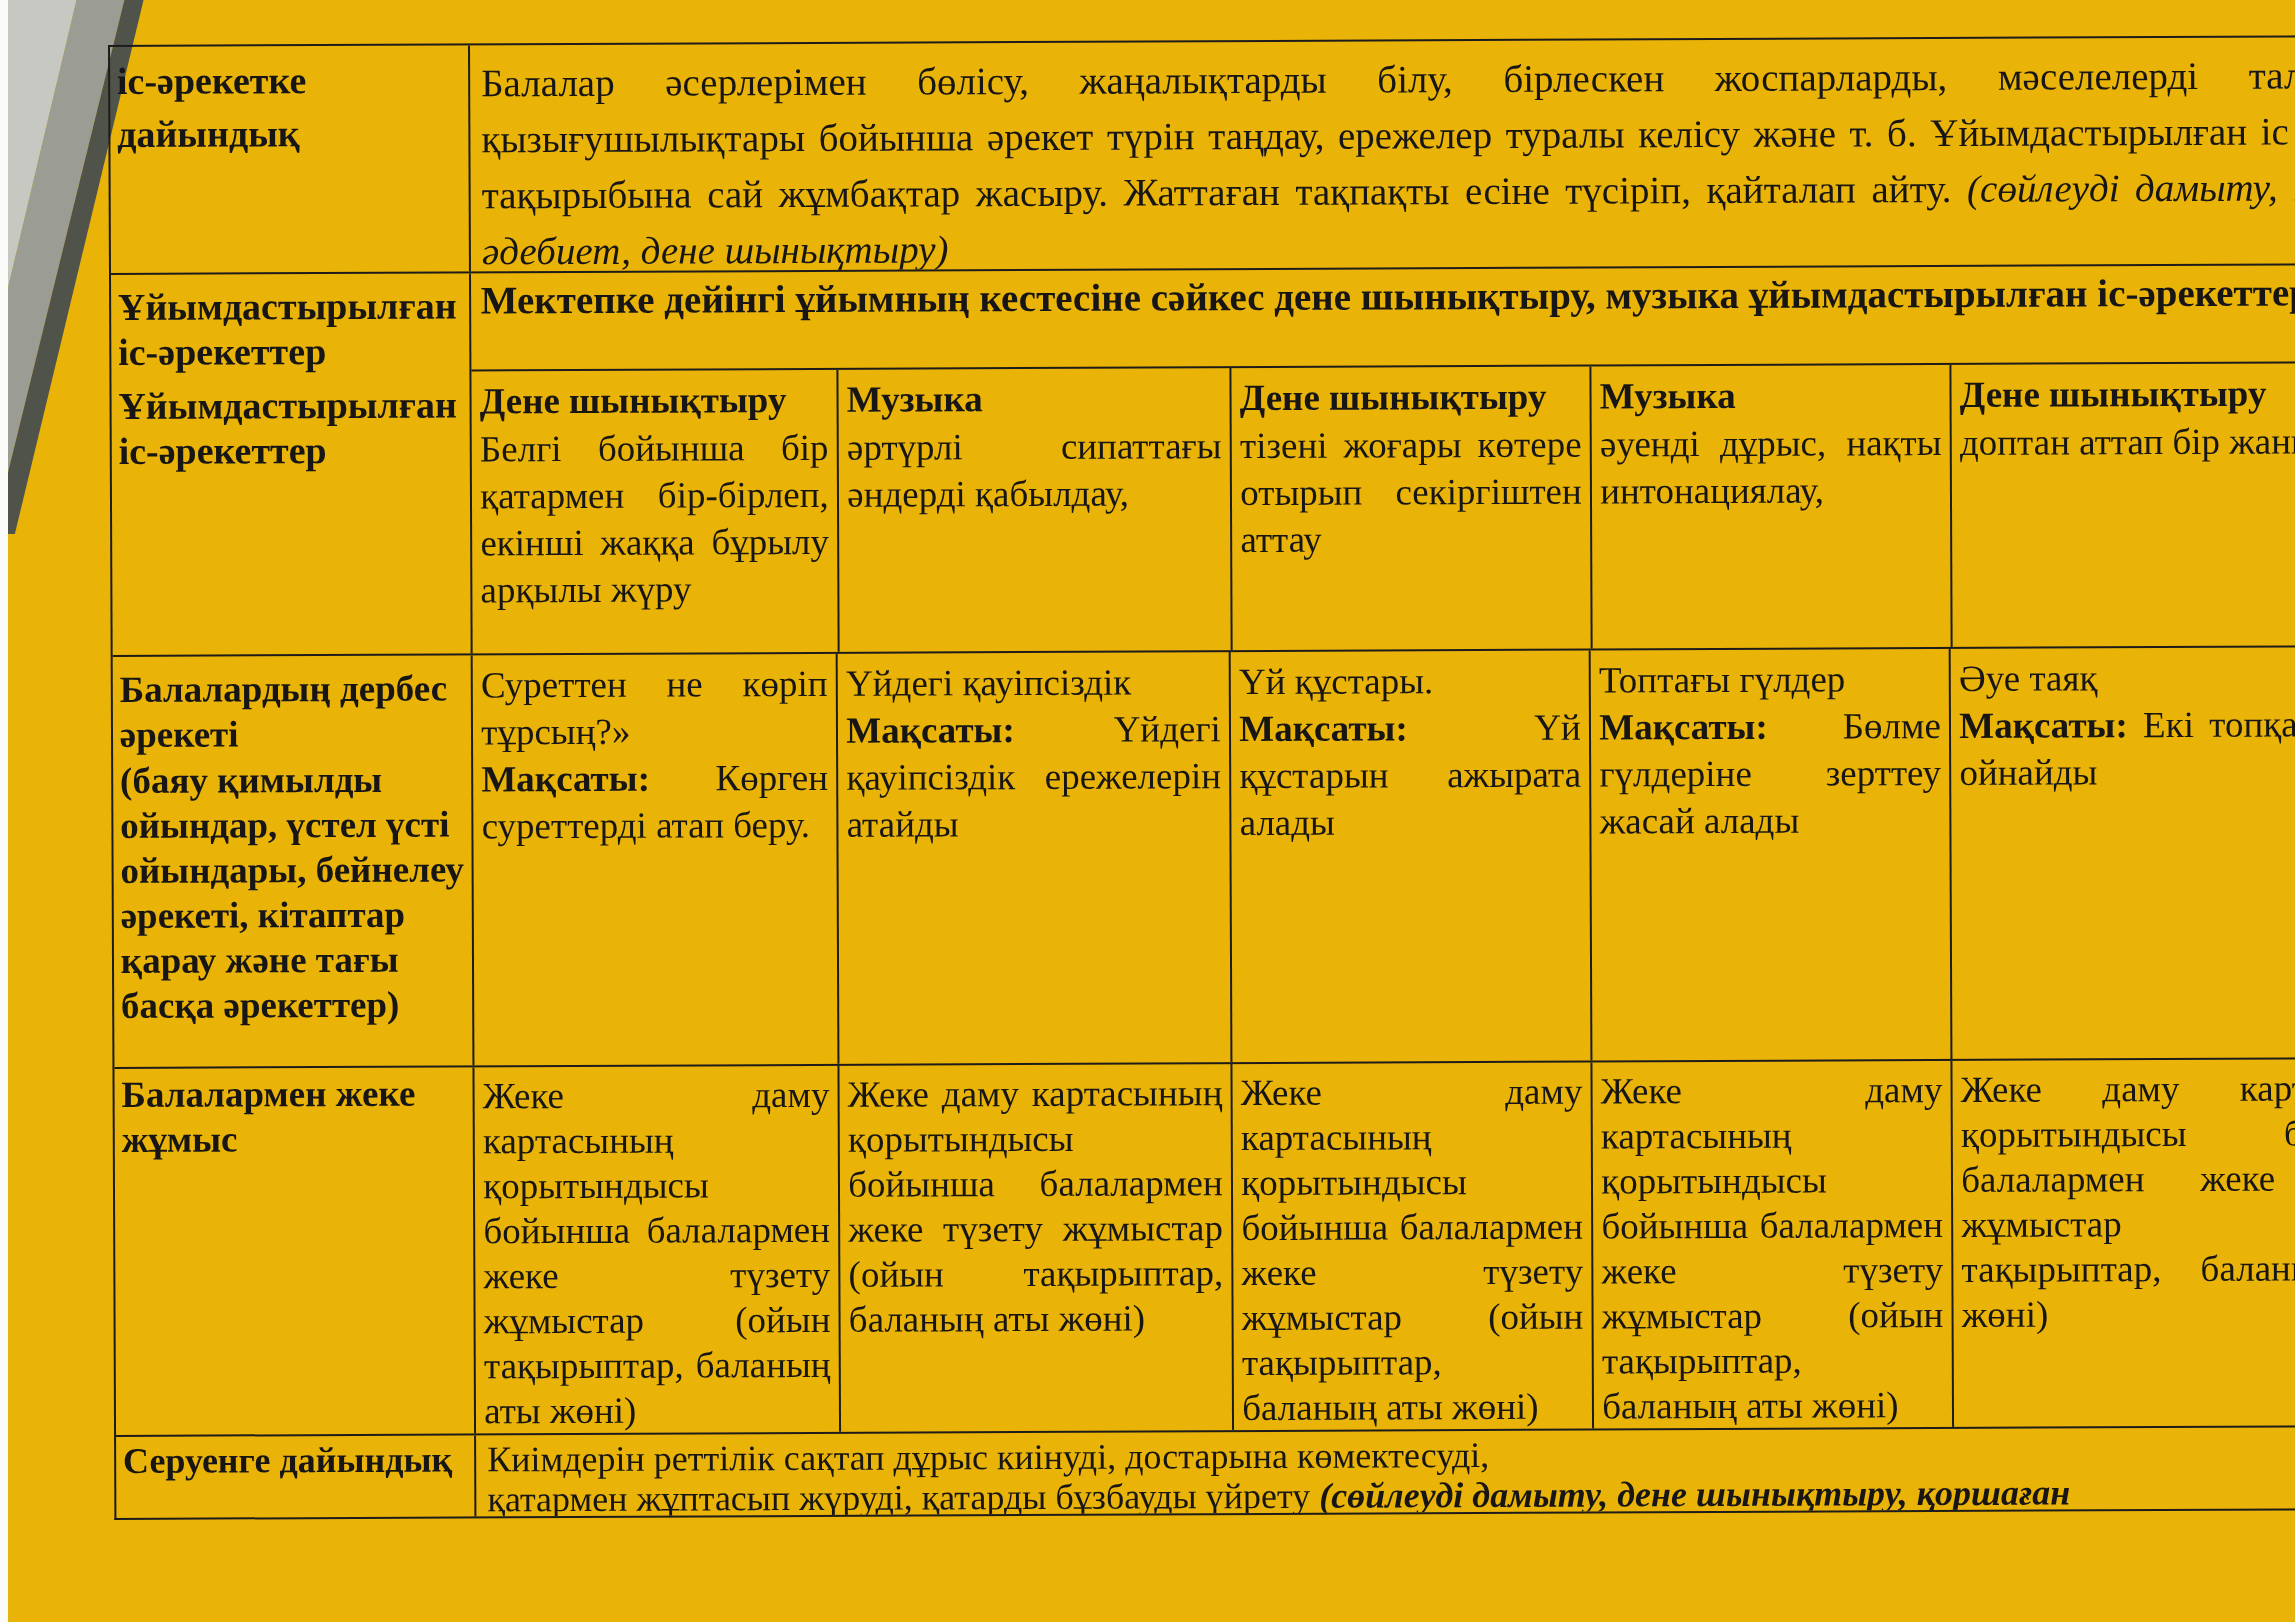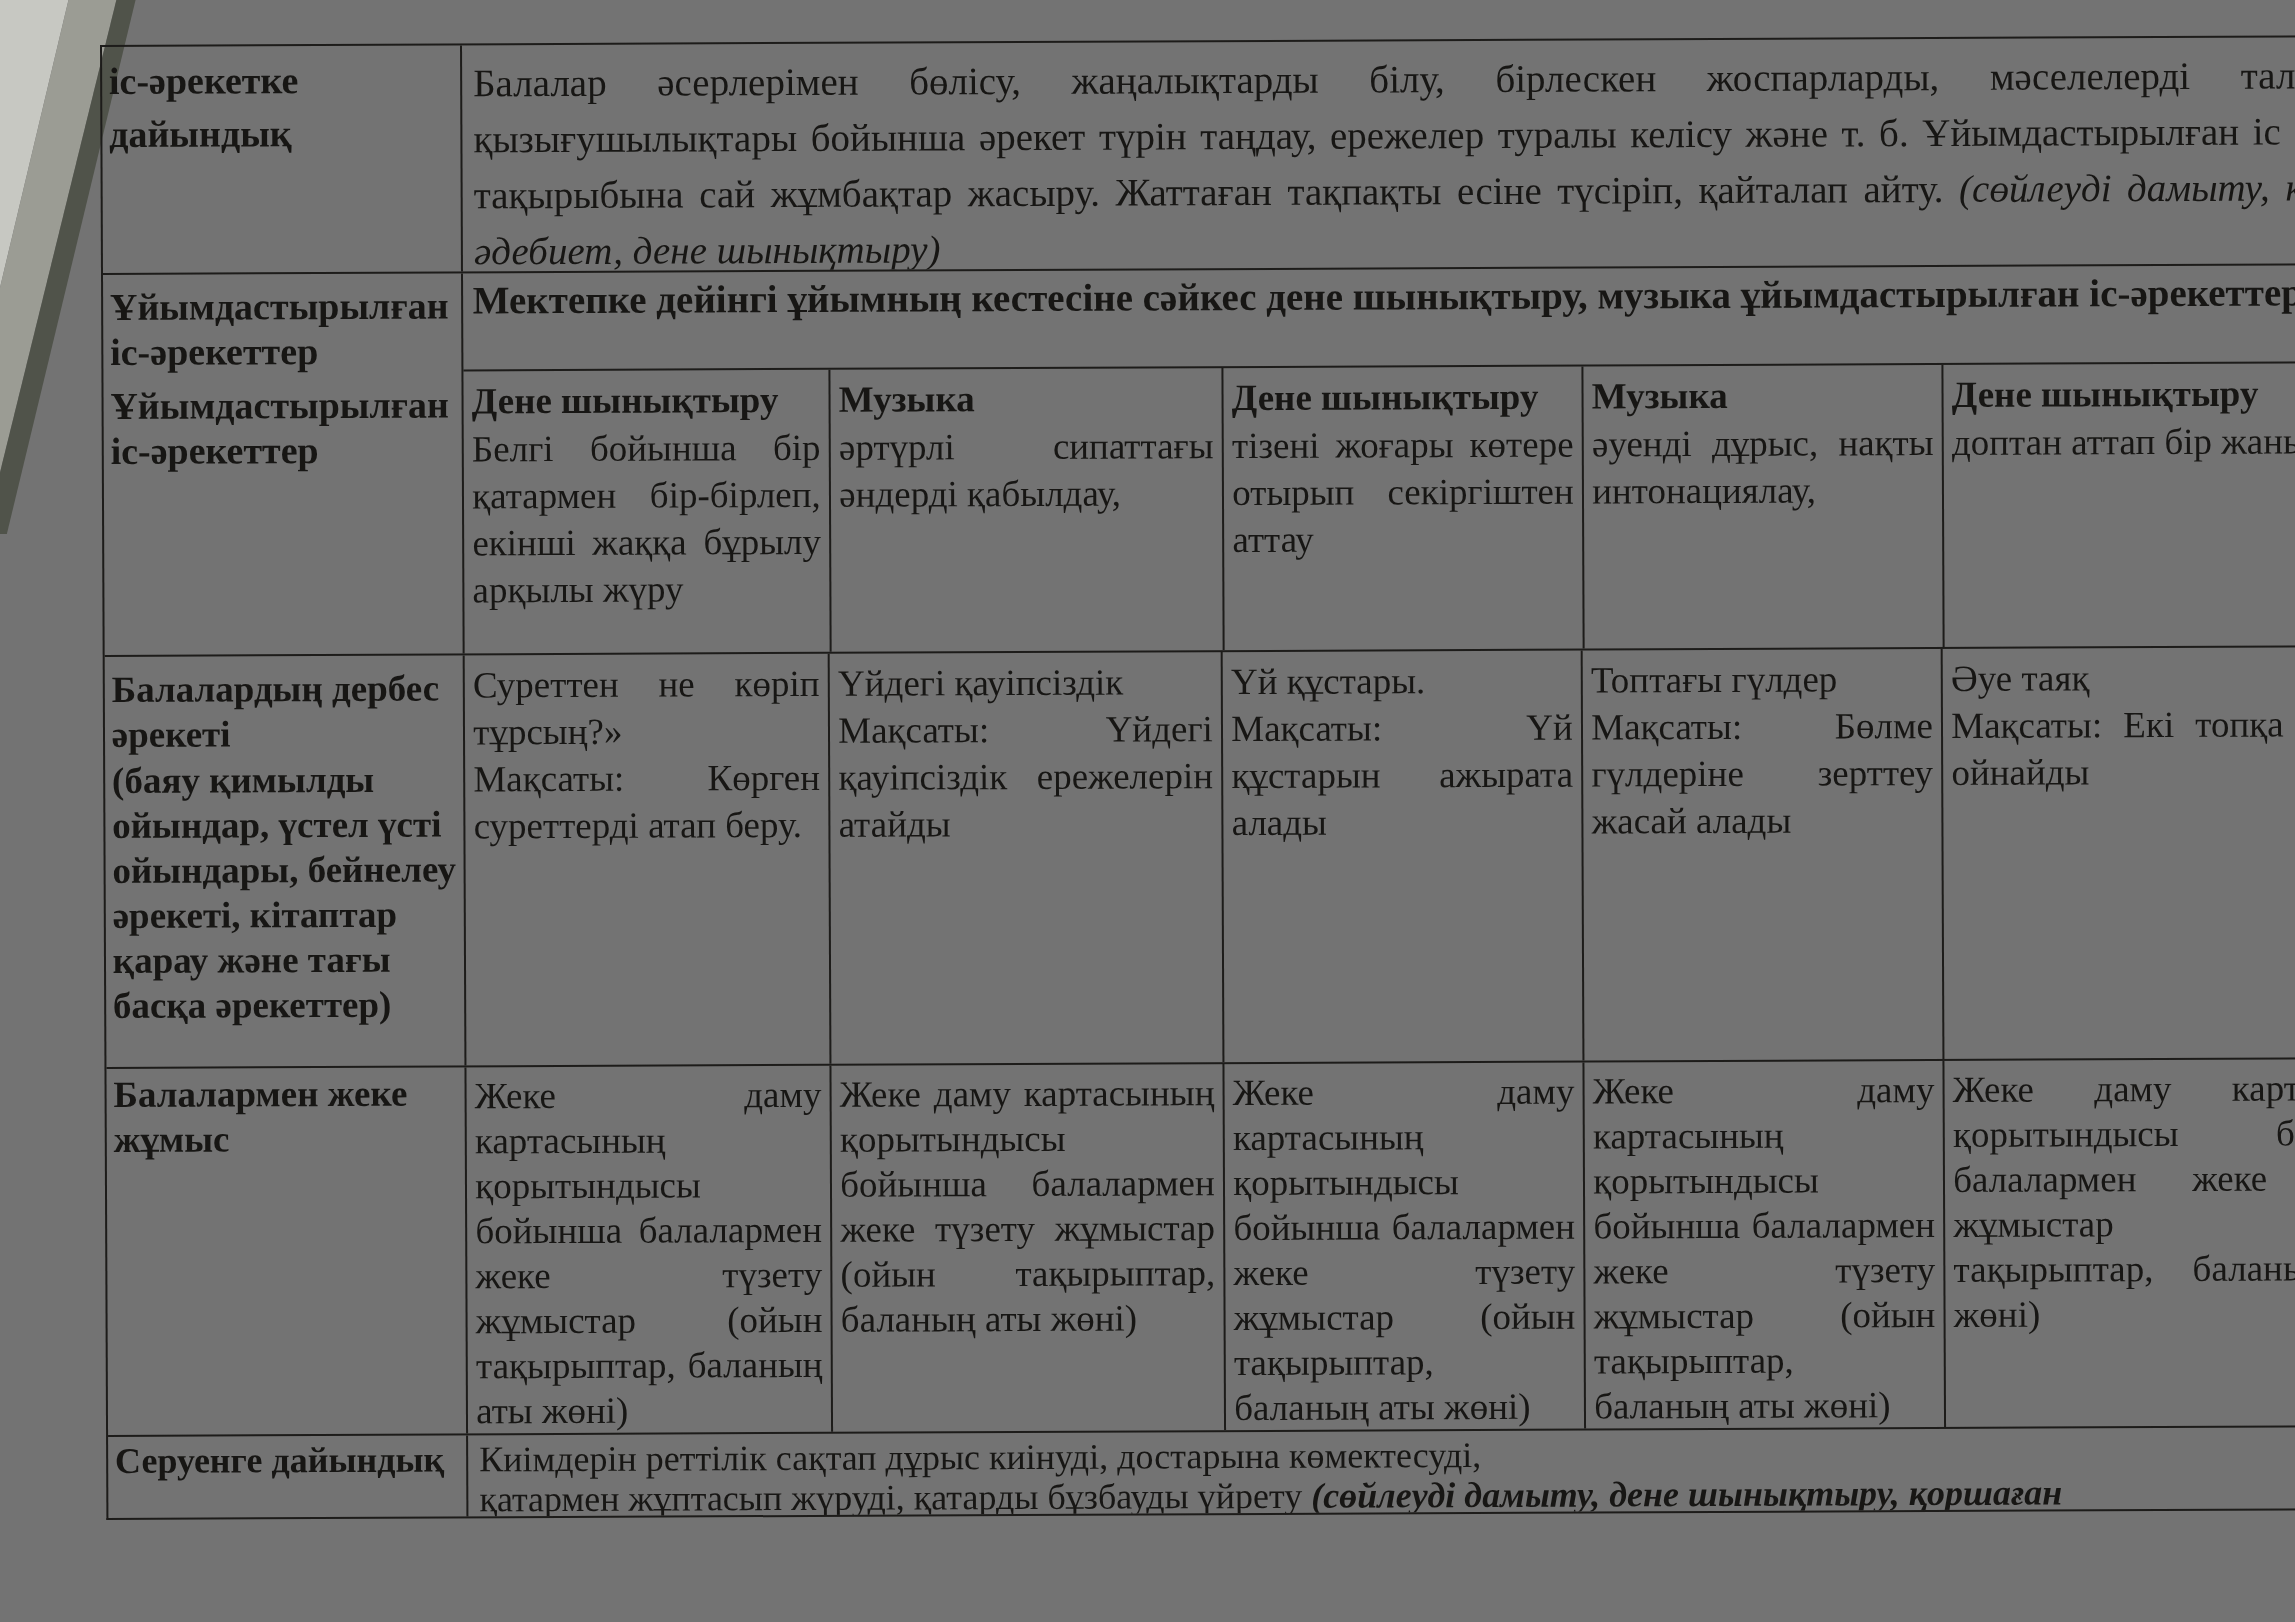--- a/index.html
+++ b/index.html
@@ -3,21 +3,21 @@
 <meta charset="utf-8">
 <style>
   html,body{
     margin:0; padding:0;
     width:2295px; height:1622px;
     overflow:hidden;
     background:#fbfbf9;
     font-family:"Liberation Serif","DejaVu Serif",serif;
     color:#171614;
   }
-  .paper{position:absolute; inset:0; background:#737373;}
+  .paper{position:absolute; inset:0; background:#eab308;margin-left:8px;}
   .corner-svg{position:absolute; left:0; top:0;}
   .tbl{
     position:absolute; left:100px; top:45px; width:2319px;
     transform:rotate(-0.25deg); transform-origin:0 0;
     border:2.7px solid #1d1c1a; border-right:none;
     background:transparent;
   }
   .row{display:flex; border-top:2.7px solid #1d1c1a;}
   .row.first{border-top:none;}
   .cell{box-sizing:border-box; overflow:hidden;}
@@ -43,21 +43,21 @@
 
   .cellpad{padding:5.5px 8.2px 0 8.2px;}
   .subject{font-weight:bold; font-size:37px; line-height:48px;}
   .celltxt{font-size:37px; line-height:47px; text-align:justify;}
 
   .r4{height:410px;}
   .r4-head-main{font-size:37px; font-weight:bold; line-height:45px;}
   .r4-head-note{font-size:37px; font-weight:bold; line-height:45px; margin-top:1.4px;}
   .title-line{font-size:37px; line-height:47px; text-align:justify;}
   .goal-p{font-size:37px; line-height:47px; text-align:justify; margin:0;}
-  .goal-label{font-weight:normal;}
+  .goal-label{font-weight:bold;}
 
   .r5{height:366px;}
   .r5txt{font-size:37px; line-height:45px; text-align:justify;}
   .r5-head{font-size:37px; font-weight:bold; line-height:45px; padding-top:2.7px;}
 
   .r6{height:81px;}
   .r6-head{font-size:36px; font-weight:bold; line-height:40px; padding-top:4.1px;}
   .r6-body{padding:4.1px 0 0 11px; font-size:36px; line-height:40px; white-space:nowrap;}
 </style>
 </head>

